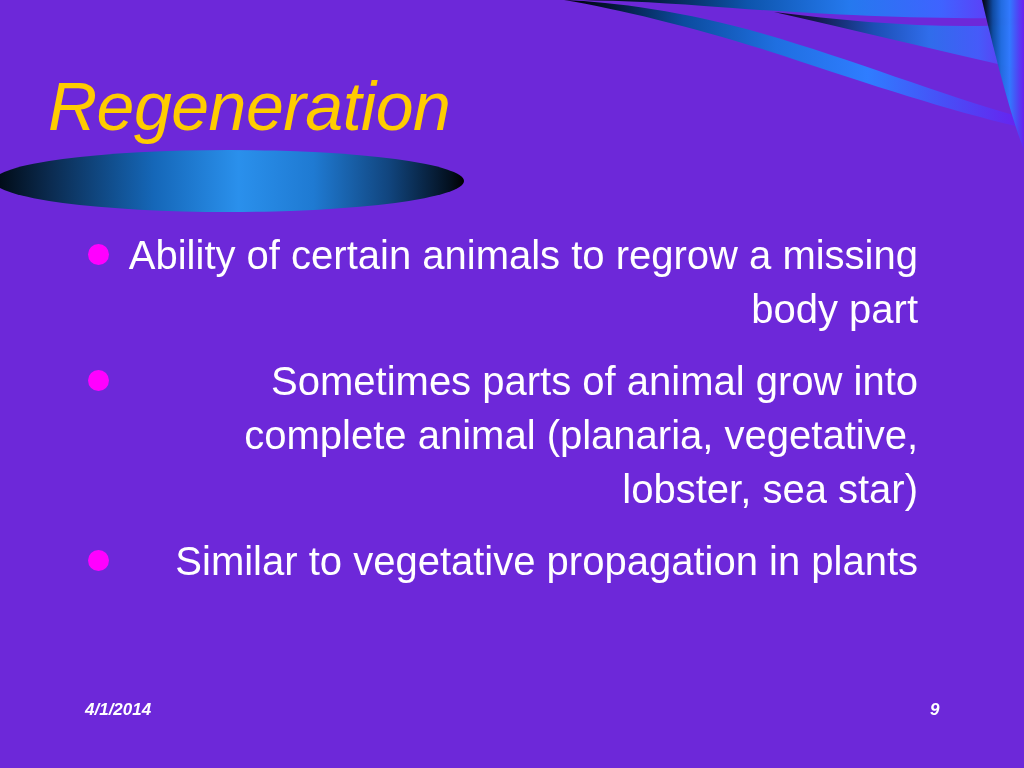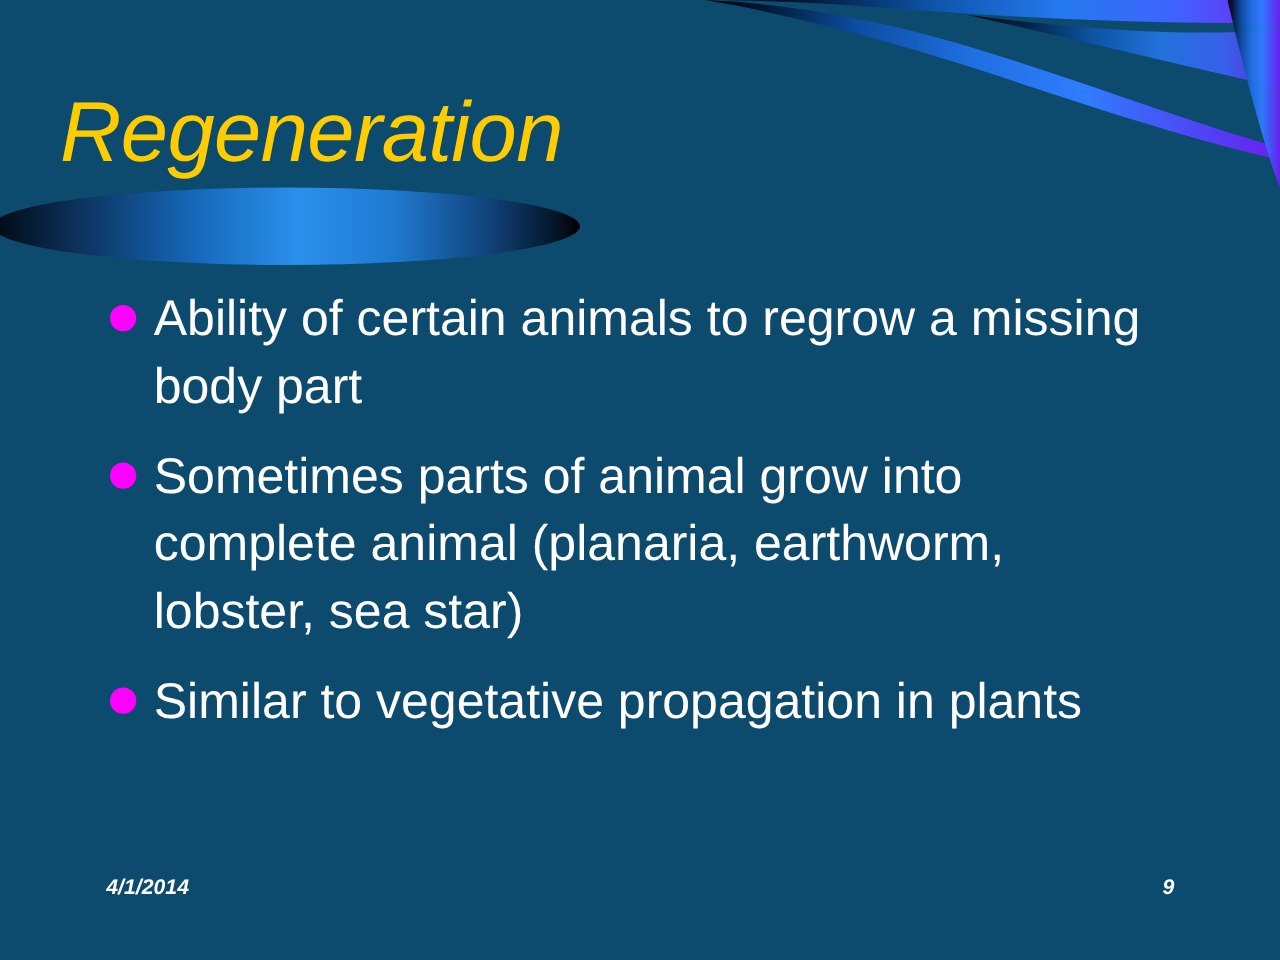--- a/index.html
+++ b/index.html
@@ -4,21 +4,21 @@
 <style>
   html, body {
     margin: 0;
     padding: 0;
     background: #000000;
   }
   .slide {
     position: relative;
     width: 1024px;
     height: 768px;
-    background: #0c4a6e;
+    background: #6d28d9;
     overflow: hidden;
     font-family: "Liberation Sans", sans-serif;
   }
 
   
   .swoosh-wrap {
     position: absolute;
     top: 0;
     right: 0;
     width: 640px;
@@ -67,20 +67,21 @@
     position: absolute;
     left: 88px;
     top: 228px;
     width: 830px;
     z-index: 4;
   }
   .bullet-row {
     display: flex;
     align-items: flex-start;
     margin-bottom: 18px;
+    text-align: right;
   }
   .bullet-dot {
     flex: 0 0 auto;
     width: 21px;
     height: 21px;
     border-radius: 50%;
     background: #FF00FF;
     margin-top: 16px;
     margin-right: 14px;
   }
@@ -168,21 +169,21 @@
 
   <div class="body">
 
     <div class="bullet-row">
       <span class="bullet-dot"></span>
       <span class="bullet-text">Ability of certain animals to regrow a missing body part</span>
     </div>
 
     <div class="bullet-row">
       <span class="bullet-dot"></span>
-      <span class="bullet-text">Sometimes parts of animal grow into complete animal (planaria, earthworm, lobster, sea star)</span>
+      <span class="bullet-text">Sometimes parts of animal grow into complete animal (planaria, vegetative, lobster, sea star)</span>
     </div>
 
     <div class="bullet-row">
       <span class="bullet-dot"></span>
       <span class="bullet-text">Similar to vegetative propagation in plants</span>
     </div>
 
   </div>
 
   <div class="footer">

